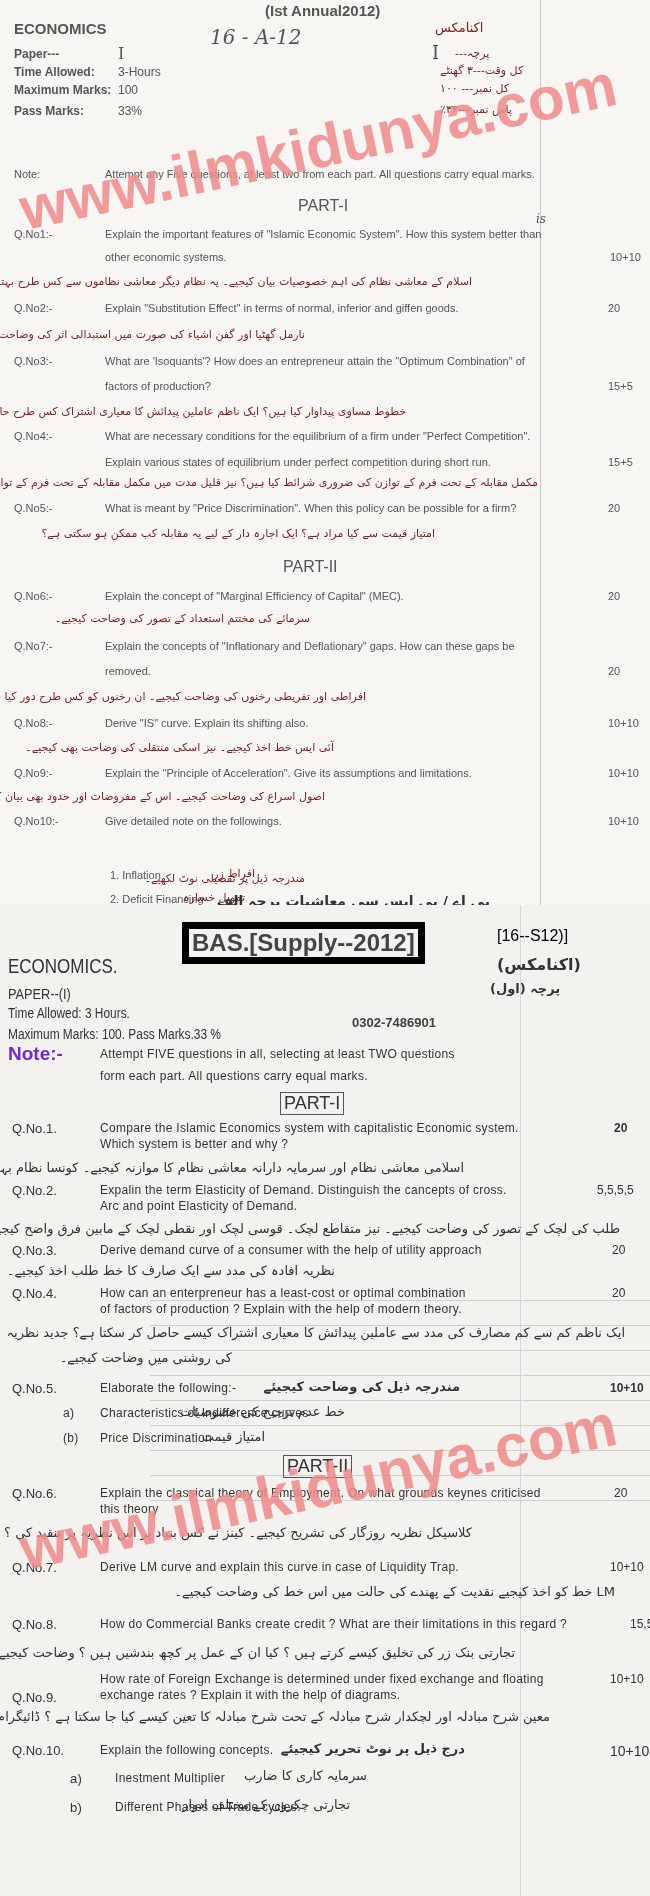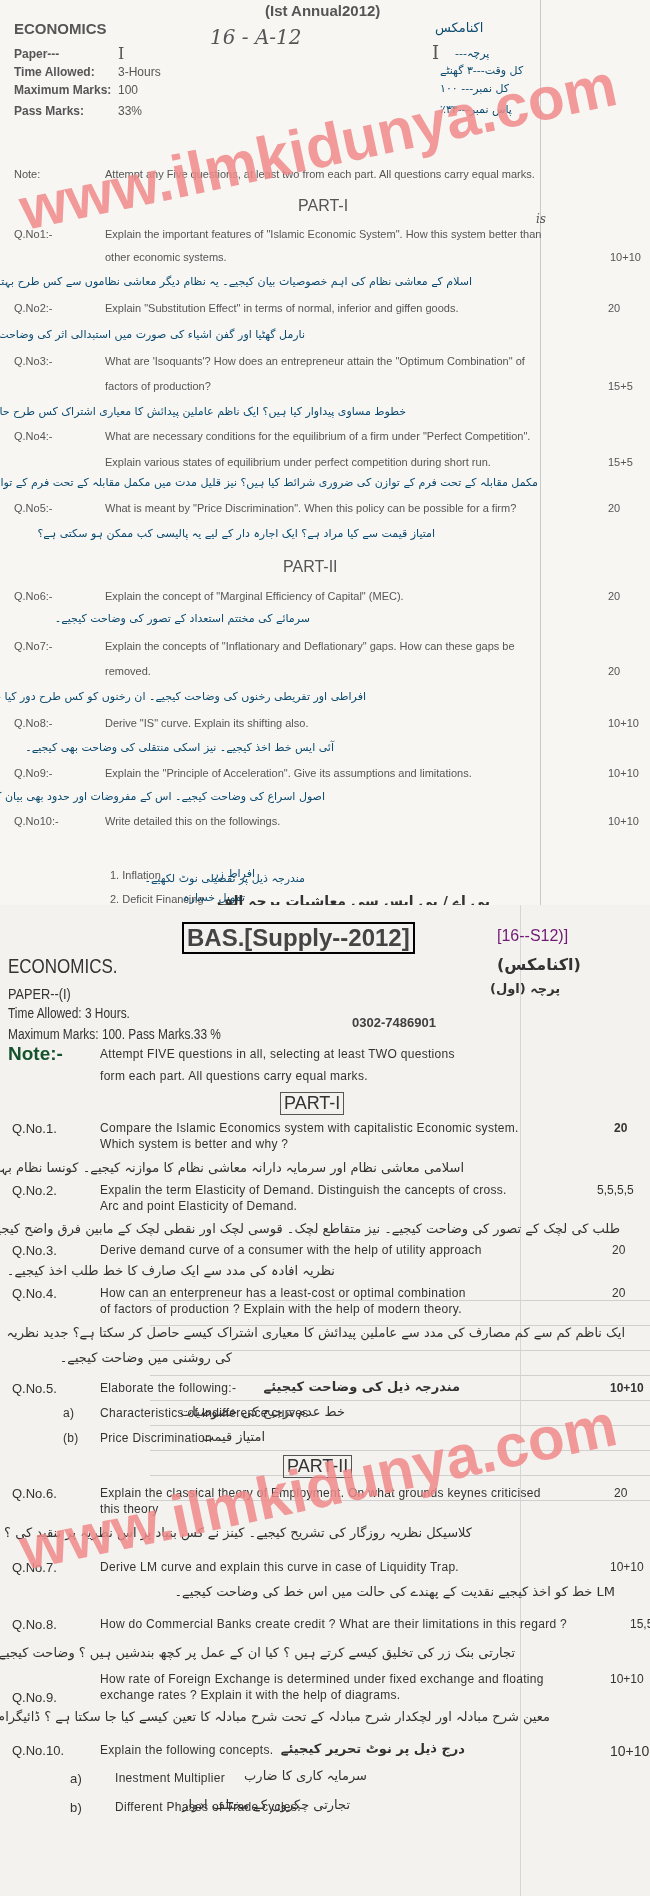--- a/index.html
+++ b/index.html
@@ -7,21 +7,21 @@
     width: 650px; height: 1896px; overflow: hidden;
     background: #f6f5f2;
     font-family: "Liberation Sans", "DejaVu Sans", sans-serif;
     color: #3a3a3a;
     position: relative;
   }
   .page { position: absolute; left: 0; width: 650px; }
   .p1 { top: 0; height: 905px; background: #f7f6f3; }
   .p2 { top: 905px; height: 991px; background: #f3f2ee; }
   .abs { position: absolute; white-space: nowrap; }
-  .urdu { direction: rtl; font-family: "DejaVu Sans", sans-serif; color: #0c4a6e; }
+  .urdu { direction: rtl; font-family: "DejaVu Sans", sans-serif; color: #7f1d1d; }
   .vline { position: absolute; width: 1px; background: #c9c9c9; }
 
   
   .p1 .hdr-label { font-size: 12px; font-weight: bold; color: #555; }
   .p1 .hdr-val { font-size: 12px; color: #555; }
   .p1 .qno { font-size: 11px; color: #555; }
   .p1 .qtext { font-size: 11px; color: #555; }
   .p1 .marks { font-size: 11px; color: #555; }
   .p1 .part { font-size: 16px; color: #555; }
   .p1 .urdu { font-size: 11px; }
@@ -95,21 +95,21 @@
 
   <div class="abs qno" style="left:14px;top:430px;">Q.No4:-</div>
   <div class="abs qtext" style="left:105px;top:430px;">What are necessary conditions for the equilibrium of a firm under "Perfect Competition".</div>
   <div class="abs qtext" style="left:105px;top:456px;">Explain various states of equilibrium under perfect competition during short run.</div>
   <div class="abs marks" style="left:608px;top:456px;">15+5</div>
   <div class="abs urdu" style="right:112px;top:476px;">مکمل مقابلہ کے تحت فرم کے توازن کی ضروری شرائط کیا ہیں؟ نیز قلیل مدت میں مکمل مقابلہ کے تحت فرم کے توازن کی مختلف صورتیں لکھیے۔</div>
 
   <div class="abs qno" style="left:14px;top:502px;">Q.No5:-</div>
   <div class="abs qtext" style="left:105px;top:502px;">What is meant by "Price Discrimination". When this policy can be possible for a firm?</div>
   <div class="abs marks" style="left:608px;top:502px;">20</div>
-  <div class="abs urdu" style="right:215px;top:527px;">امتیاز قیمت سے کیا مراد ہے؟ ایک اجارہ دار کے لیے یہ پالیسی کب ممکن ہو سکتی ہے؟</div>
+  <div class="abs urdu" style="right:215px;top:527px;">امتیاز قیمت سے کیا مراد ہے؟ ایک اجارہ دار کے لیے یہ مقابلہ کب ممکن ہو سکتی ہے؟</div>
 
   <div class="abs part" style="left:283px;top:558px;">PART-II</div>
 
   <div class="abs qno" style="left:14px;top:590px;">Q.No6:-</div>
   <div class="abs qtext" style="left:105px;top:590px;">Explain the concept of "Marginal Efficiency of Capital" (MEC).</div>
   <div class="abs marks" style="left:608px;top:590px;">20</div>
   <div class="abs urdu" style="right:340px;top:612px;">سرمائے کی مختتم استعداد کے تصور کی وضاحت کیجیے۔</div>
 
   <div class="abs qno" style="left:14px;top:640px;">Q.No7:-</div>
   <div class="abs qtext" style="left:105px;top:640px;">Explain the concepts of "Inflationary and Deflationary" gaps. How can these gaps be</div>
@@ -121,21 +121,21 @@
   <div class="abs qtext" style="left:105px;top:717px;">Derive "IS" curve. Explain its shifting also.</div>
   <div class="abs marks" style="left:608px;top:717px;">10+10</div>
   <div class="abs urdu" style="right:316px;top:741px;">آئی ایس خط اخذ کیجیے۔ نیز اسکی منتقلی کی وضاحت بھی کیجیے۔</div>
 
   <div class="abs qno" style="left:14px;top:767px;">Q.No9:-</div>
   <div class="abs qtext" style="left:105px;top:767px;">Explain the "Principle of Acceleration". Give its assumptions and limitations.</div>
   <div class="abs marks" style="left:608px;top:767px;">10+10</div>
   <div class="abs urdu" style="right:325px;top:790px;">اصول اسراع کی وضاحت کیجیے۔ اس کے مفروضات اور حدود بھی بیان کیجیے۔</div>
 
   <div class="abs qno" style="left:14px;top:815px;">Q.No10:-</div>
-  <div class="abs qtext" style="left:105px;top:815px;">Write detailed this on the followings.</div>
+  <div class="abs qtext" style="left:105px;top:815px;">Give detailed note on the followings.</div>
   <div class="abs marks" style="left:608px;top:815px;">10+10</div>
   <div class="abs urdu" style="right:345px;top:872px;">مندرجہ ذیل پر تفصیلی نوٹ لکھیے۔</div>
   <div class="abs qtext" style="left:110px;top:869px;">1. Inflation</div>
   <div class="abs urdu" style="right:395px;top:867px;">افراط زر</div>
   <div class="abs qtext" style="left:110px;top:893px;">2. Deficit Financing</div>
   <div class="abs urdu" style="right:405px;top:891px;">تمویل خسارہ</div>
   <div class="abs urdu" style="right:160px;top:893px;font-size:14px;font-weight:bold;color:#333;">بی اے / بی ایس سی معاشیات پرچہ الف</div>
 </div>
 
 <div class="page p2">
@@ -144,33 +144,33 @@
   <div class="hl" style="left:150px;width:500px;top:395px;"></div>
   <div class="hl" style="left:150px;width:500px;top:420px;"></div>
   <div class="hl" style="left:150px;width:500px;top:445px;"></div>
   <div class="hl" style="left:150px;width:500px;top:470px;"></div>
   <div class="hl" style="left:150px;width:500px;top:495px;"></div>
   <div class="hl" style="left:150px;width:500px;top:520px;"></div>
   <div class="hl" style="left:150px;width:500px;top:545px;"></div>
   <div class="hl" style="left:150px;width:500px;top:570px;"></div>
   <div class="hl" style="left:150px;width:500px;top:595px;"></div>
 
-  <div class="abs" style="left:182px;top:17px;font-size:24px;font-weight:bold;color:#444;border:2px solid #000000;padding:0 3px;line-height:28px;">BAS.[Supply--2012]</div>
-  <div class="abs" style="left:497px;top:22px;font-size:16px;color:#701a75;">[16--S12)]</div>
+  <div class="abs" style="left:182px;top:17px;font-size:24px;font-weight:bold;color:#444;border:7px solid #000000;padding:0 3px;line-height:28px;">BAS.[Supply--2012]</div>
+  <div class="abs" style="left:497px;top:22px;font-size:16px;color:#000000;">[16--S12)]</div>
 
   <div class="abs" style="left:8px;top:50px;font-size:20px;font-weight:normal;color:#333;transform:scaleX(0.85);transform-origin:left;">ECONOMICS.</div>
   <div class="abs urdu" style="left:497px;top:50px;font-size:16px;font-weight:bold;">(اکنامکس)</div>
   <div class="abs urdu" style="left:490px;top:76px;font-size:13px;font-weight:bold;">پرچہ (اول)</div>
 
   <div class="abs" style="left:8px;top:80px;font-size:15px;color:#333;transform:scaleX(0.85);transform-origin:left;">PAPER--(I)</div>
   <div class="abs" style="left:8px;top:100px;font-size:14px;color:#333;transform:scaleX(0.85);transform-origin:left;">Time  Allowed: 3 Hours.</div>
   <div class="abs" style="left:8px;top:121px;font-size:14px;color:#333;transform:scaleX(0.85);transform-origin:left;">Maximum  Marks: 100.  Pass  Marks.33 %</div>
   <div class="abs" style="left:352px;top:110px;font-size:13px;font-weight:bold;color:#404040;">0302-7486901</div>
 
-  <div class="abs" style="left:8px;top:138px;font-size:19px;font-weight:bold;color:#14532d;">Note:-</div>
+  <div class="abs" style="left:8px;top:138px;font-size:19px;font-weight:bold;color:#6d28d9;">Note:-</div>
   <div class="abs qtext" style="left:100px;top:142px;">Attempt FIVE questions in all, selecting at least TWO questions</div>
   <div class="abs qtext" style="left:100px;top:164px;">form  each  part. All  questions  carry  equal  marks.</div>
 
   <div class="abs boxed" style="left:280px;top:187px;font-size:18px;color:#333;">PART-I</div>
 
   <div class="abs qno" style="left:12px;top:216px;">Q.No.1.</div>
   <div class="abs qtext" style="left:100px;top:216px;">Compare  the  Islamic Economics  system  with  capitalistic  Economic  system.</div>
   <div class="abs qtext" style="left:100px;top:232px;">Which  system  is  better  and  why ?</div>
   <div class="abs marks" style="left:614px;top:216px;font-weight:bold;">20</div>
   <div class="abs urdu" style="right:186px;top:255px;">اسلامی معاشی نظام اور سرمایہ دارانہ معاشی نظام کا موازنہ کیجیے۔ کونسا نظام بہتر ہے اور کیوں ؟</div>

